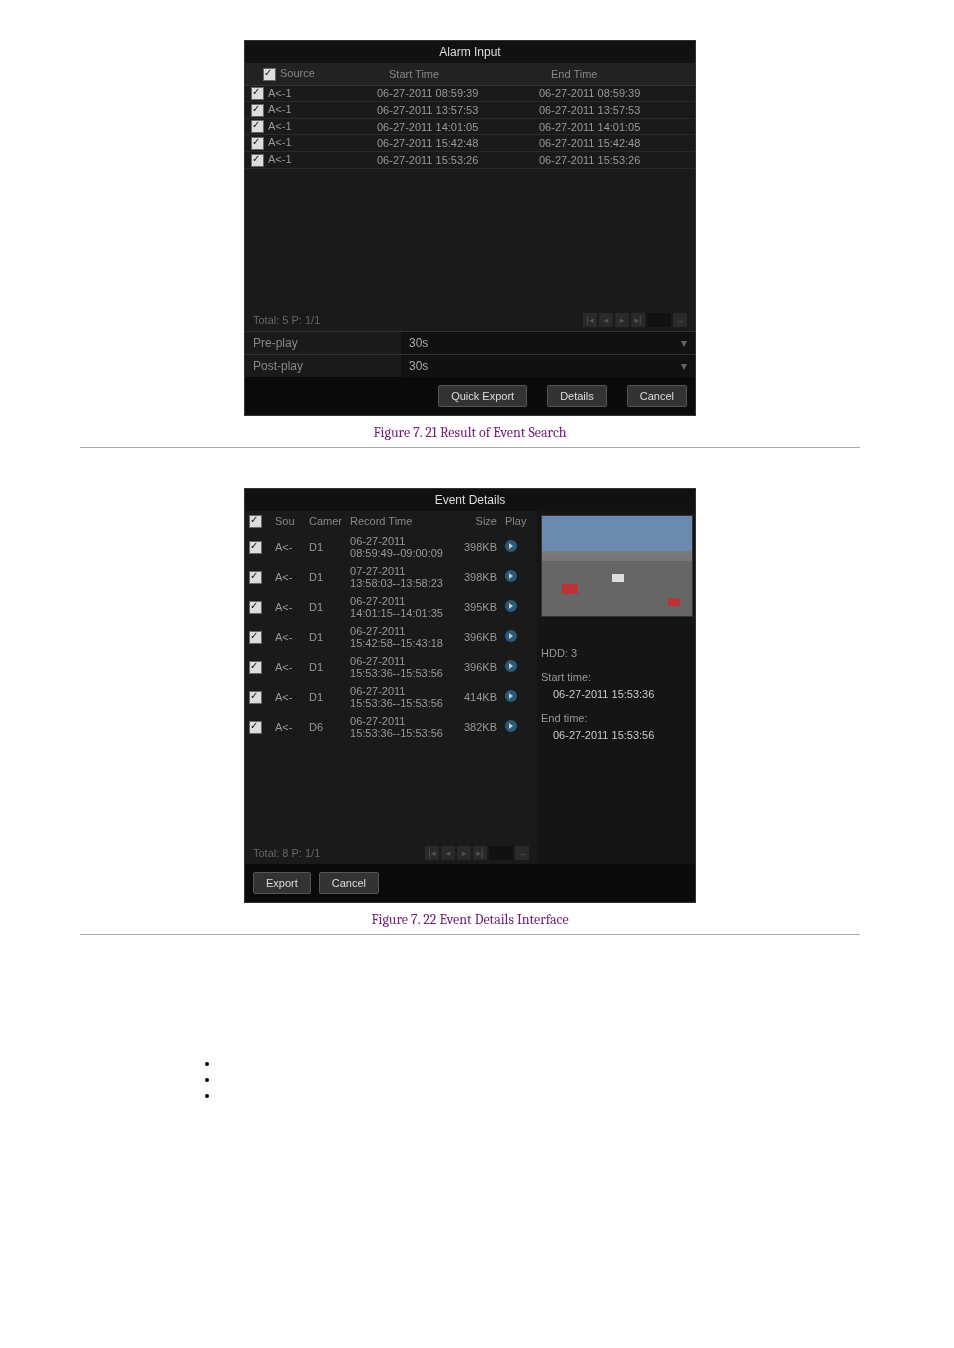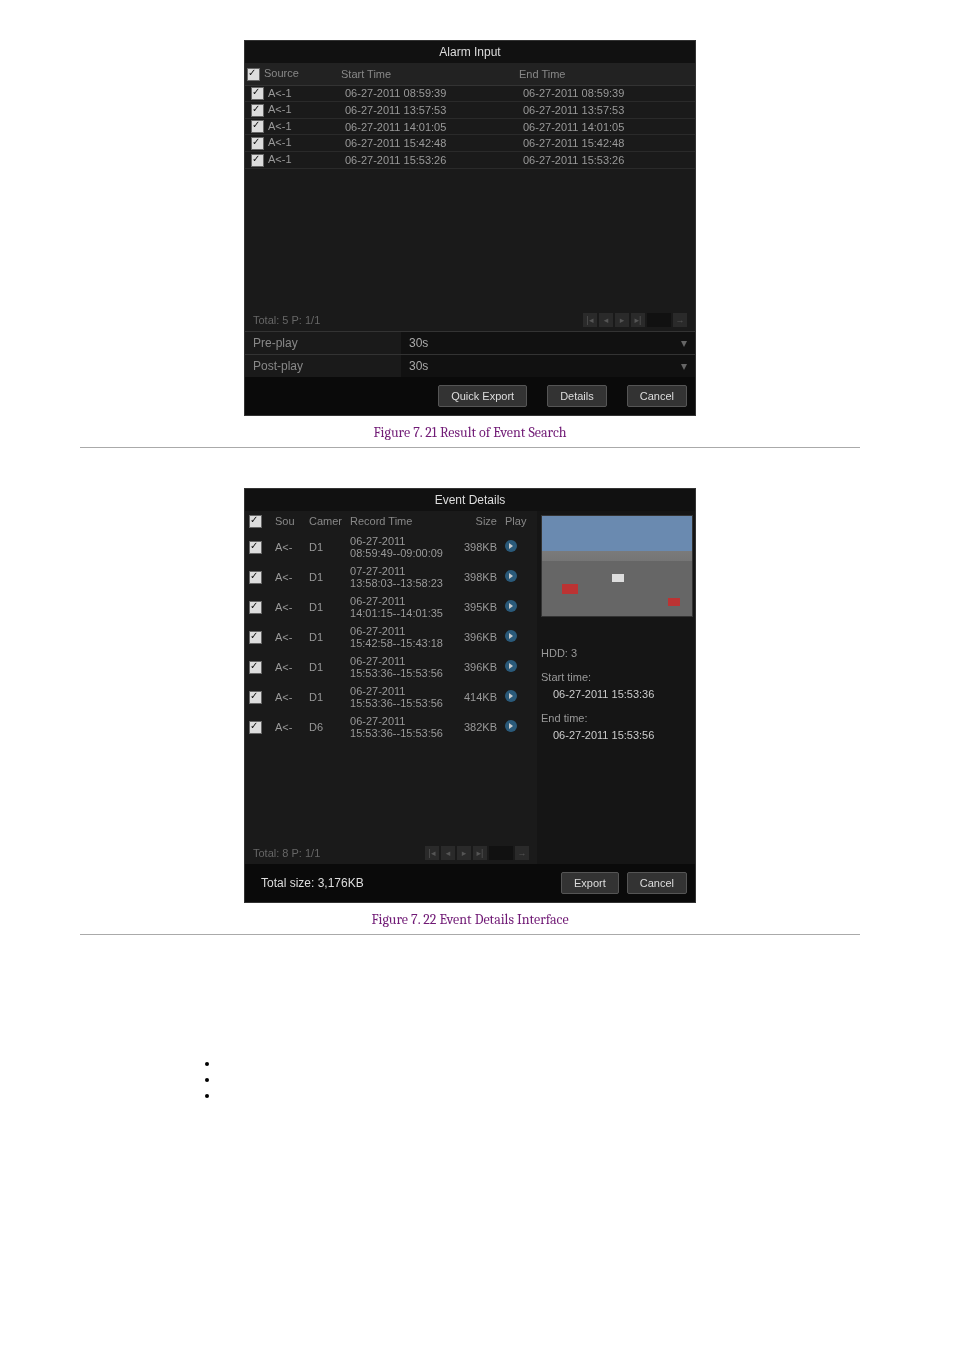--- a/index.html
+++ b/index.html
@@ -34,21 +34,21 @@
     width: 100%;
     border-collapse: collapse;
     color: #999;
     font-size: 11px;
   }
   table.tbl th {
     background: #222;
     color: #888;
     font-weight: normal;
     text-align: left;
-    padding: 4px 2px;
+    padding: 4px 18px;
     border-bottom: 1px solid #333;
   }
   table.tbl td {
     padding: 1px 6px;
     border-bottom: 1px solid #2a2a2a;
   }
   .cb {
     display: inline-block;
     width: 11px;
     height: 11px;
@@ -422,21 +422,20 @@
         <div class="sideinfo">
           <span class="lbl">HDD: 3</span>
           <span class="lbl">Start time:</span>
           <span class="val">06-27-2011 15:53:36</span>
           <span class="lbl">End time:</span>
           <span class="val">06-27-2011 15:53:56</span>
         </div>
       </div>
     </div>
     <div class="panel2-footer">
-      <div class="size-row" style="flex:1;background:transparent;padding:4px 8px">Total size: 3,176KB</div>
       <div style="display:flex;gap:8px">
         <div class="btn">Export</div>
         <div class="btn">Cancel</div>
       </div>
     </div>
   </div>
   <div class="caption">Figure 7. 22 Event Details Interface</div>
   <hr class="rule">
 
   <ul class="bullets">

